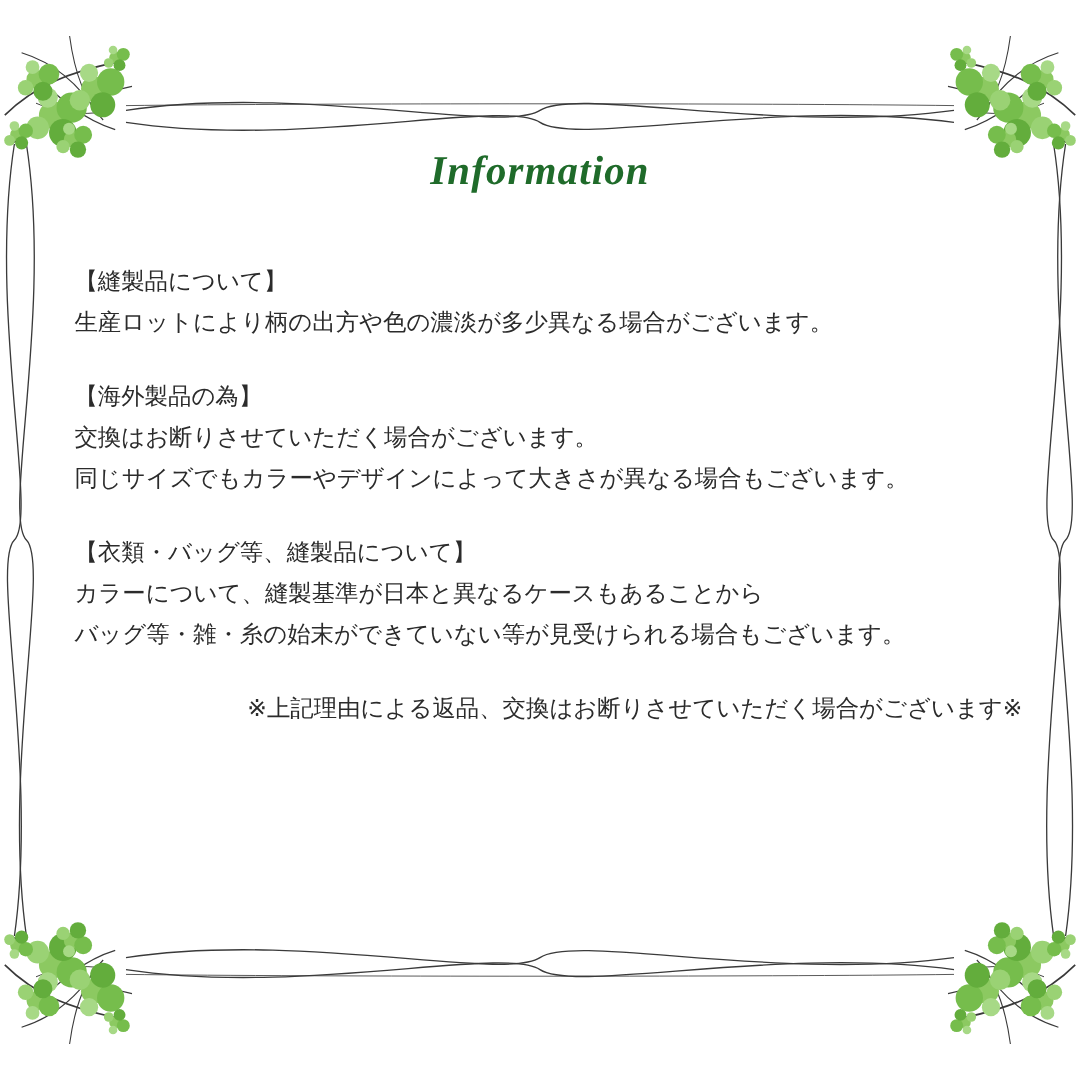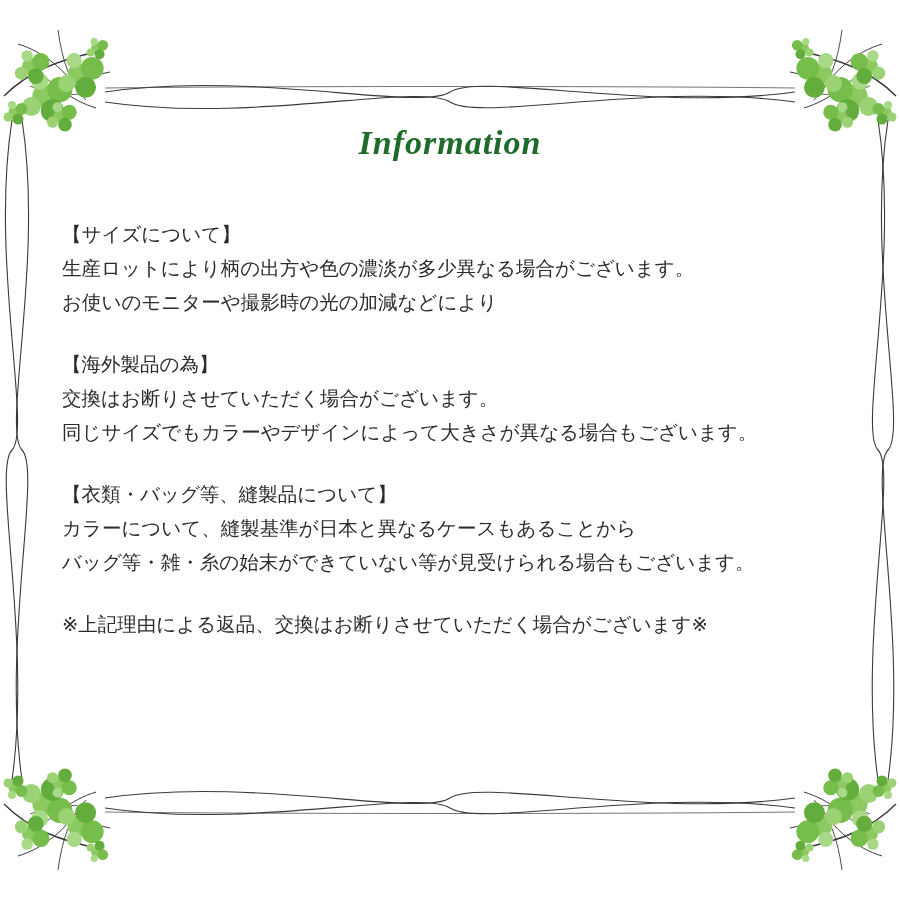--- a/index.html
+++ b/index.html
@@ -62,20 +62,21 @@
   }
   .para:last-child {
     margin-bottom: 0;
   }
   .line {
     display: block;
     white-space: pre;
   }
   .note {
     margin-top: 6px;
+    text-align: right;
   }
 </style>
 </head>
 <body>
 
 <div id="page">
 
   <svg id="frame-svg" viewBox="0 0 900 900">
     <defs>
       <g id="clover-cluster">
@@ -130,23 +131,22 @@
         <use href="#corner-art"></use>
       </g>
   </svg>
 
   <div id="content">
     <div class="title">Information</div>
 
     <div class="body-text">
 
       <div class="para">
-        <span class="line">【サイズについて】</span>
+        <span class="line">【縫製品について】</span>
         <span class="line">生産ロットにより柄の出方や色の濃淡が多少異なる場合がございます。</span>
-        <span class="line">お使いのモニターや撮影時の光の加減などにより</span>
       </div>
 
       <div class="para">
         <span class="line">【海外製品の為】</span>
         <span class="line">交換はお断りさせていただく場合がございます。</span>
         <span class="line">同じサイズでもカラーやデザインによって大きさが異なる場合もございます。</span>
       </div>
 
       <div class="para">
         <span class="line">【衣類・バッグ等、縫製品について】</span>

